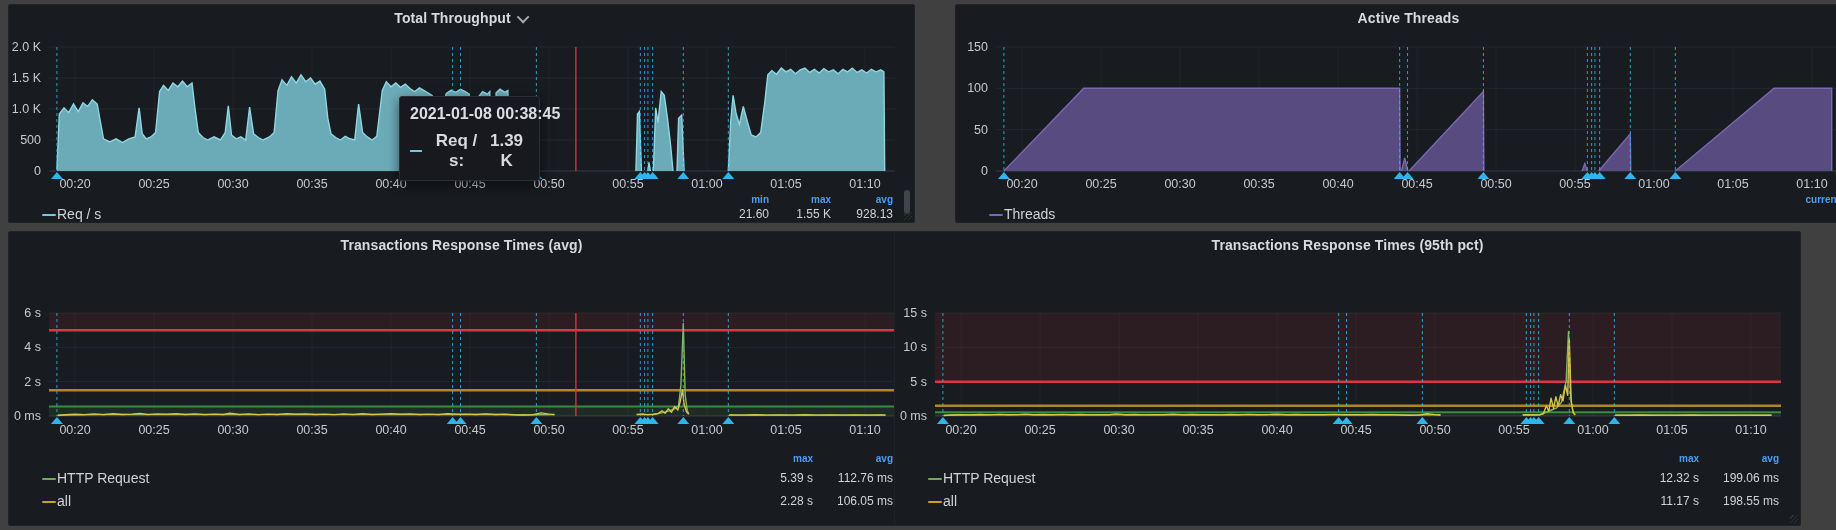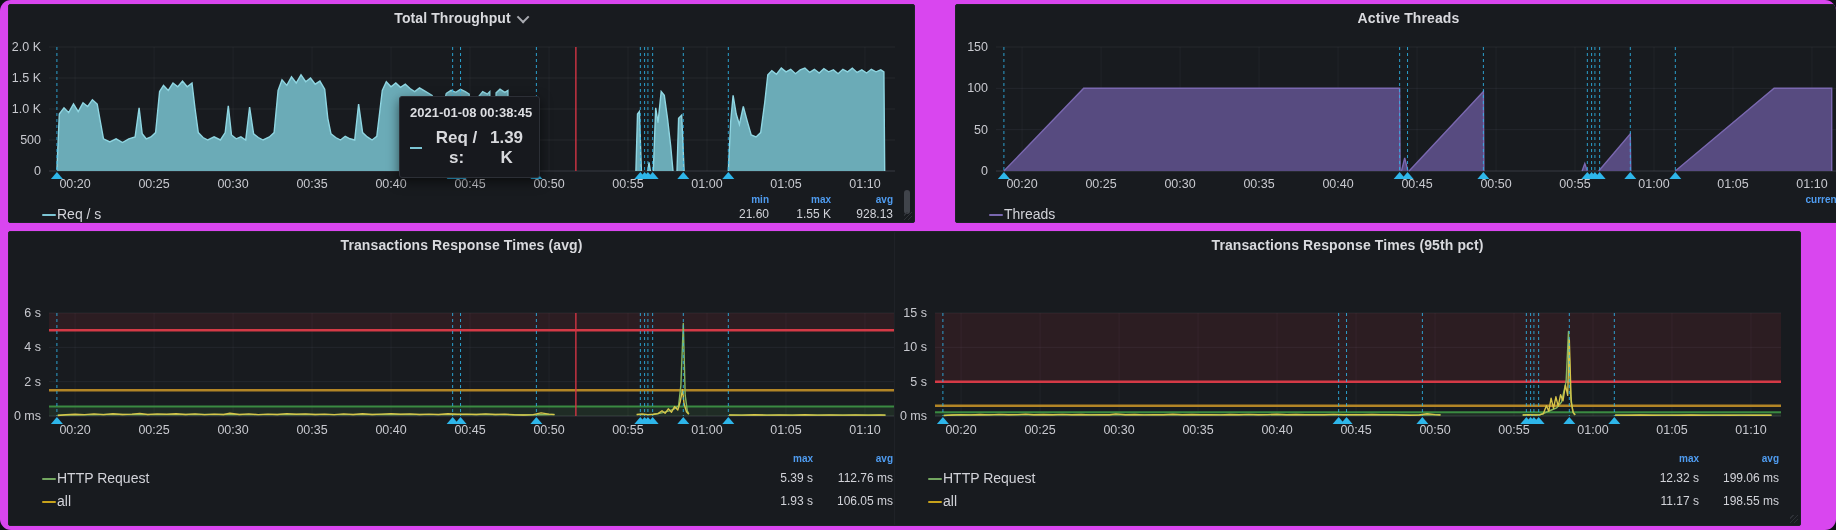--- a/index.html
+++ b/index.html
@@ -1,16 +1,16 @@
 <!DOCTYPE html>
 <html><head>
 <meta charset="utf-8">
 <style>
   html,body{margin:0;padding:0;background:#0f1116;font-family:"Liberation Sans",sans-serif;}
-  .dashboard{position:relative;width:1836px;height:530px;background:#d946ef;overflow:hidden;border-radius:11px;}
+  .dashboard{position:relative;width:1836px;height:530px;background:#404040;overflow:hidden;}
   .panel{position:absolute;background:#181b1f;border:1px solid #1f2227;border-radius:2px;box-sizing:border-box;overflow:hidden;}
   .pos-tl{left:8px;top:4px;width:907px;height:219px;}
   .pos-tr{left:955px;top:4px;width:907px;height:219px;}
   .pos-bl{left:8px;top:231px;width:907px;height:295px;}
   .pos-br{left:894px;top:231px;width:907px;height:295px;}
   .panel-header{height:26px;display:flex;align-items:center;justify-content:center;cursor:pointer;}
   .panel-title{font-size:14px;font-weight:600;color:#d9dade;letter-spacing:.1px;}
   .chev{width:7px;height:7px;border-left:2px solid #a9abb1;border-bottom:2px solid #a9abb1;transform:rotate(-45deg) translateY(-2px);display:inline-block;margin-left:9px;}
   .chart{display:block;}
   .chart text{font-family:"Liberation Sans",sans-serif;}
@@ -20,21 +20,21 @@
   .lg-label{color:#d2d3d9;font-size:14px;display:flex;gap:1px;align-items:center;cursor:pointer;white-space:nowrap;}
   .dash{width:14px;height:2px;border-radius:1px;flex:none;}
   .lg-v{text-align:right;color:#d2d3d9;font-size:12px;}
   .legend-top .lg-row-h{height:14px;line-height:14px;}
   .legend-top .lg-row{height:15px;line-height:15px;}
   .legend-bottom{padding-top:6px;}
   .legend-bottom .lg-row-h{height:17px;line-height:17px;}
   .legend-bottom .lg-row{height:23px;line-height:23px;}
   .scroll-thumb{position:absolute;right:4px;bottom:8px;width:6px;height:24px;border-radius:3px;background:#40444b;}
   .tooltip{position:absolute;left:390px;top:91px;width:141px;background:#17191e;border:1px solid #2c2f36;border-radius:3px;padding:8px 10px 9px;box-shadow:0 4px 12px rgba(0,0,0,.55);z-index:5;box-sizing:border-box;}
-  .tt-date{font-weight:700;font-size:13px;color:#dcdde1;white-space:nowrap;}
+  .tt-date{font-weight:700;font-size:16px;color:#dcdde1;white-space:nowrap;}
   .tt-row{display:flex;align-items:center;margin-top:8px;font-size:17px;font-weight:700;color:#d8d9dd;text-align:center;}
   .tt-dash{width:12px;height:2px;margin-right:7px;flex:none;}
   .tt-val{margin-left:auto;}
   .resize-handle{position:absolute;right:2px;bottom:2px;width:8px;height:8px;background:repeating-linear-gradient(135deg,transparent 0 2px,#33363c 2px 3px);opacity:.8;}
 </style>
 </head>
 <body>
 
 <div class="dashboard">
 
@@ -336,21 +336,21 @@
             <span>HTTP Request</span>
           </span>
           <span class="lg-v">5.39 s</span>
           <span class="lg-v">112.76 ms</span>
         </div>
         <div class="lg-grid lg-row" style="grid-template-columns: 1fr repeat(2, 80px);">
           <span class="lg-label">
             <span class="dash" style="background: rgb(199, 162, 27);"></span>
             <span>all</span>
           </span>
-          <span class="lg-v">1.93 s</span>
+          <span class="lg-v">2.28 s</span>
           <span class="lg-v">106.05 ms</span>
         </div>
       </div>
     <div class="resize-handle"></div>
   </section>
 
   <section class="panel pos-br">
     <header class="panel-header">
       <span class="panel-title">Transactions Response Times (95th pct)</span>
     </header>

